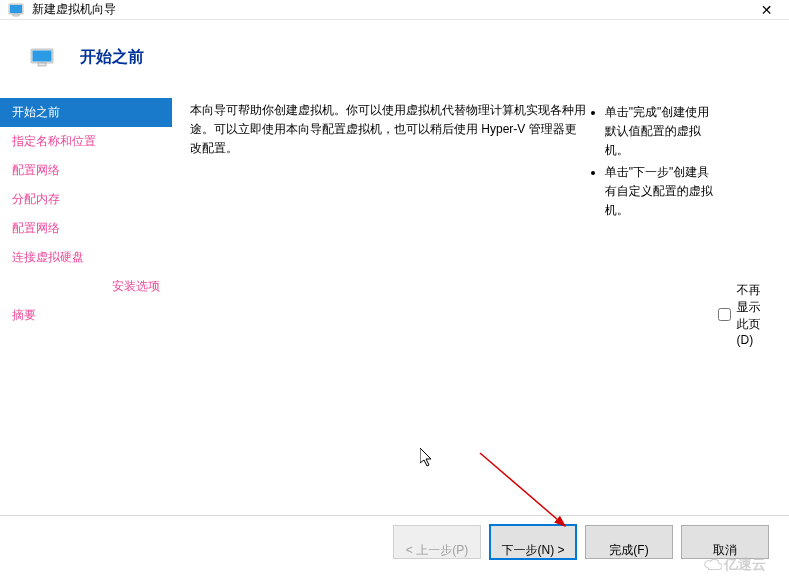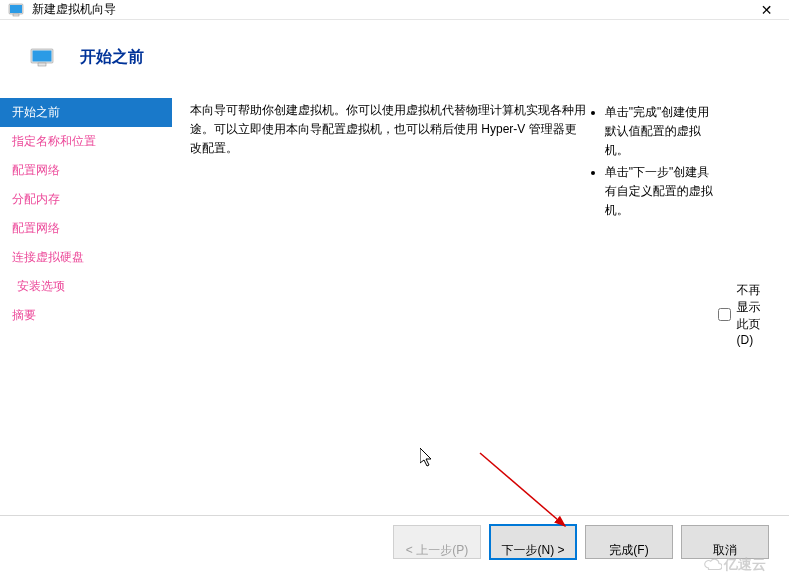--- a/index.html
+++ b/index.html
@@ -8,21 +8,21 @@
     .titlebar-icon { width: 16px; height: 16px; margin-right: 8px; display: flex; align-items: center; justify-content: center; }
     .titlebar-title { font-size: 12px; color: #000; flex: 1; }
     .titlebar-close { width: 45px; height: 30px; display: flex; align-items: center; justify-content: center; font-size: 14px; cursor: default; margin-right: -8px; }
     .header { height: 75px; display: flex; align-items: center; padding: 0 30px; }
     .header-icon { width: 24px; height: 24px; margin-right: 26px; display: flex; align-items: center; justify-content: center; }
     .header-title { font-size: 16px; font-weight: bold; color: #003399; }
     .body { display: flex; height: 420px; }
     .sidebar { width: 172px; background: #fff; padding-top: 3px; }
     .sidebar-item { font-size: 12px; color: #ec4899; padding: 6px 12px; cursor: default; }
     .sidebar-item.selected { background: #1979ca; color: #fff; }
-    .sidebar-item.indent { padding-left: 17px; }
+    .sidebar-item.indent { padding-left: 33px; text-align: right; }
     .content { flex: 1; padding: 6px 20px 10px 18px; font-size: 12px; color: #000; display: flex; flex-direction: row; }
     .content-para { line-height: 1.6; margin-bottom: 12px; }
     .content-bullets { padding-left: 18px; margin-top: 2px; }
     .content-bullets li { list-style: disc; line-height: 1.6; margin-bottom: 2px; }
     .content-spacer { flex: 1; }
     .checkbox-row { display: flex; align-items: center; gap: 6px; margin-bottom: 6px; margin-top: 28px; }
     .checkbox-row input[type="checkbox"] { width: 13px; height: 13px; }
     .checkbox-row label { font-size: 12px; }
     .divider { height: 1px; background: #d9d9d9; margin: 0; }
     .footer { height: 52px; display: flex; align-items: center; justify-content: flex-end; padding-right: 20px; gap: 8px; }

